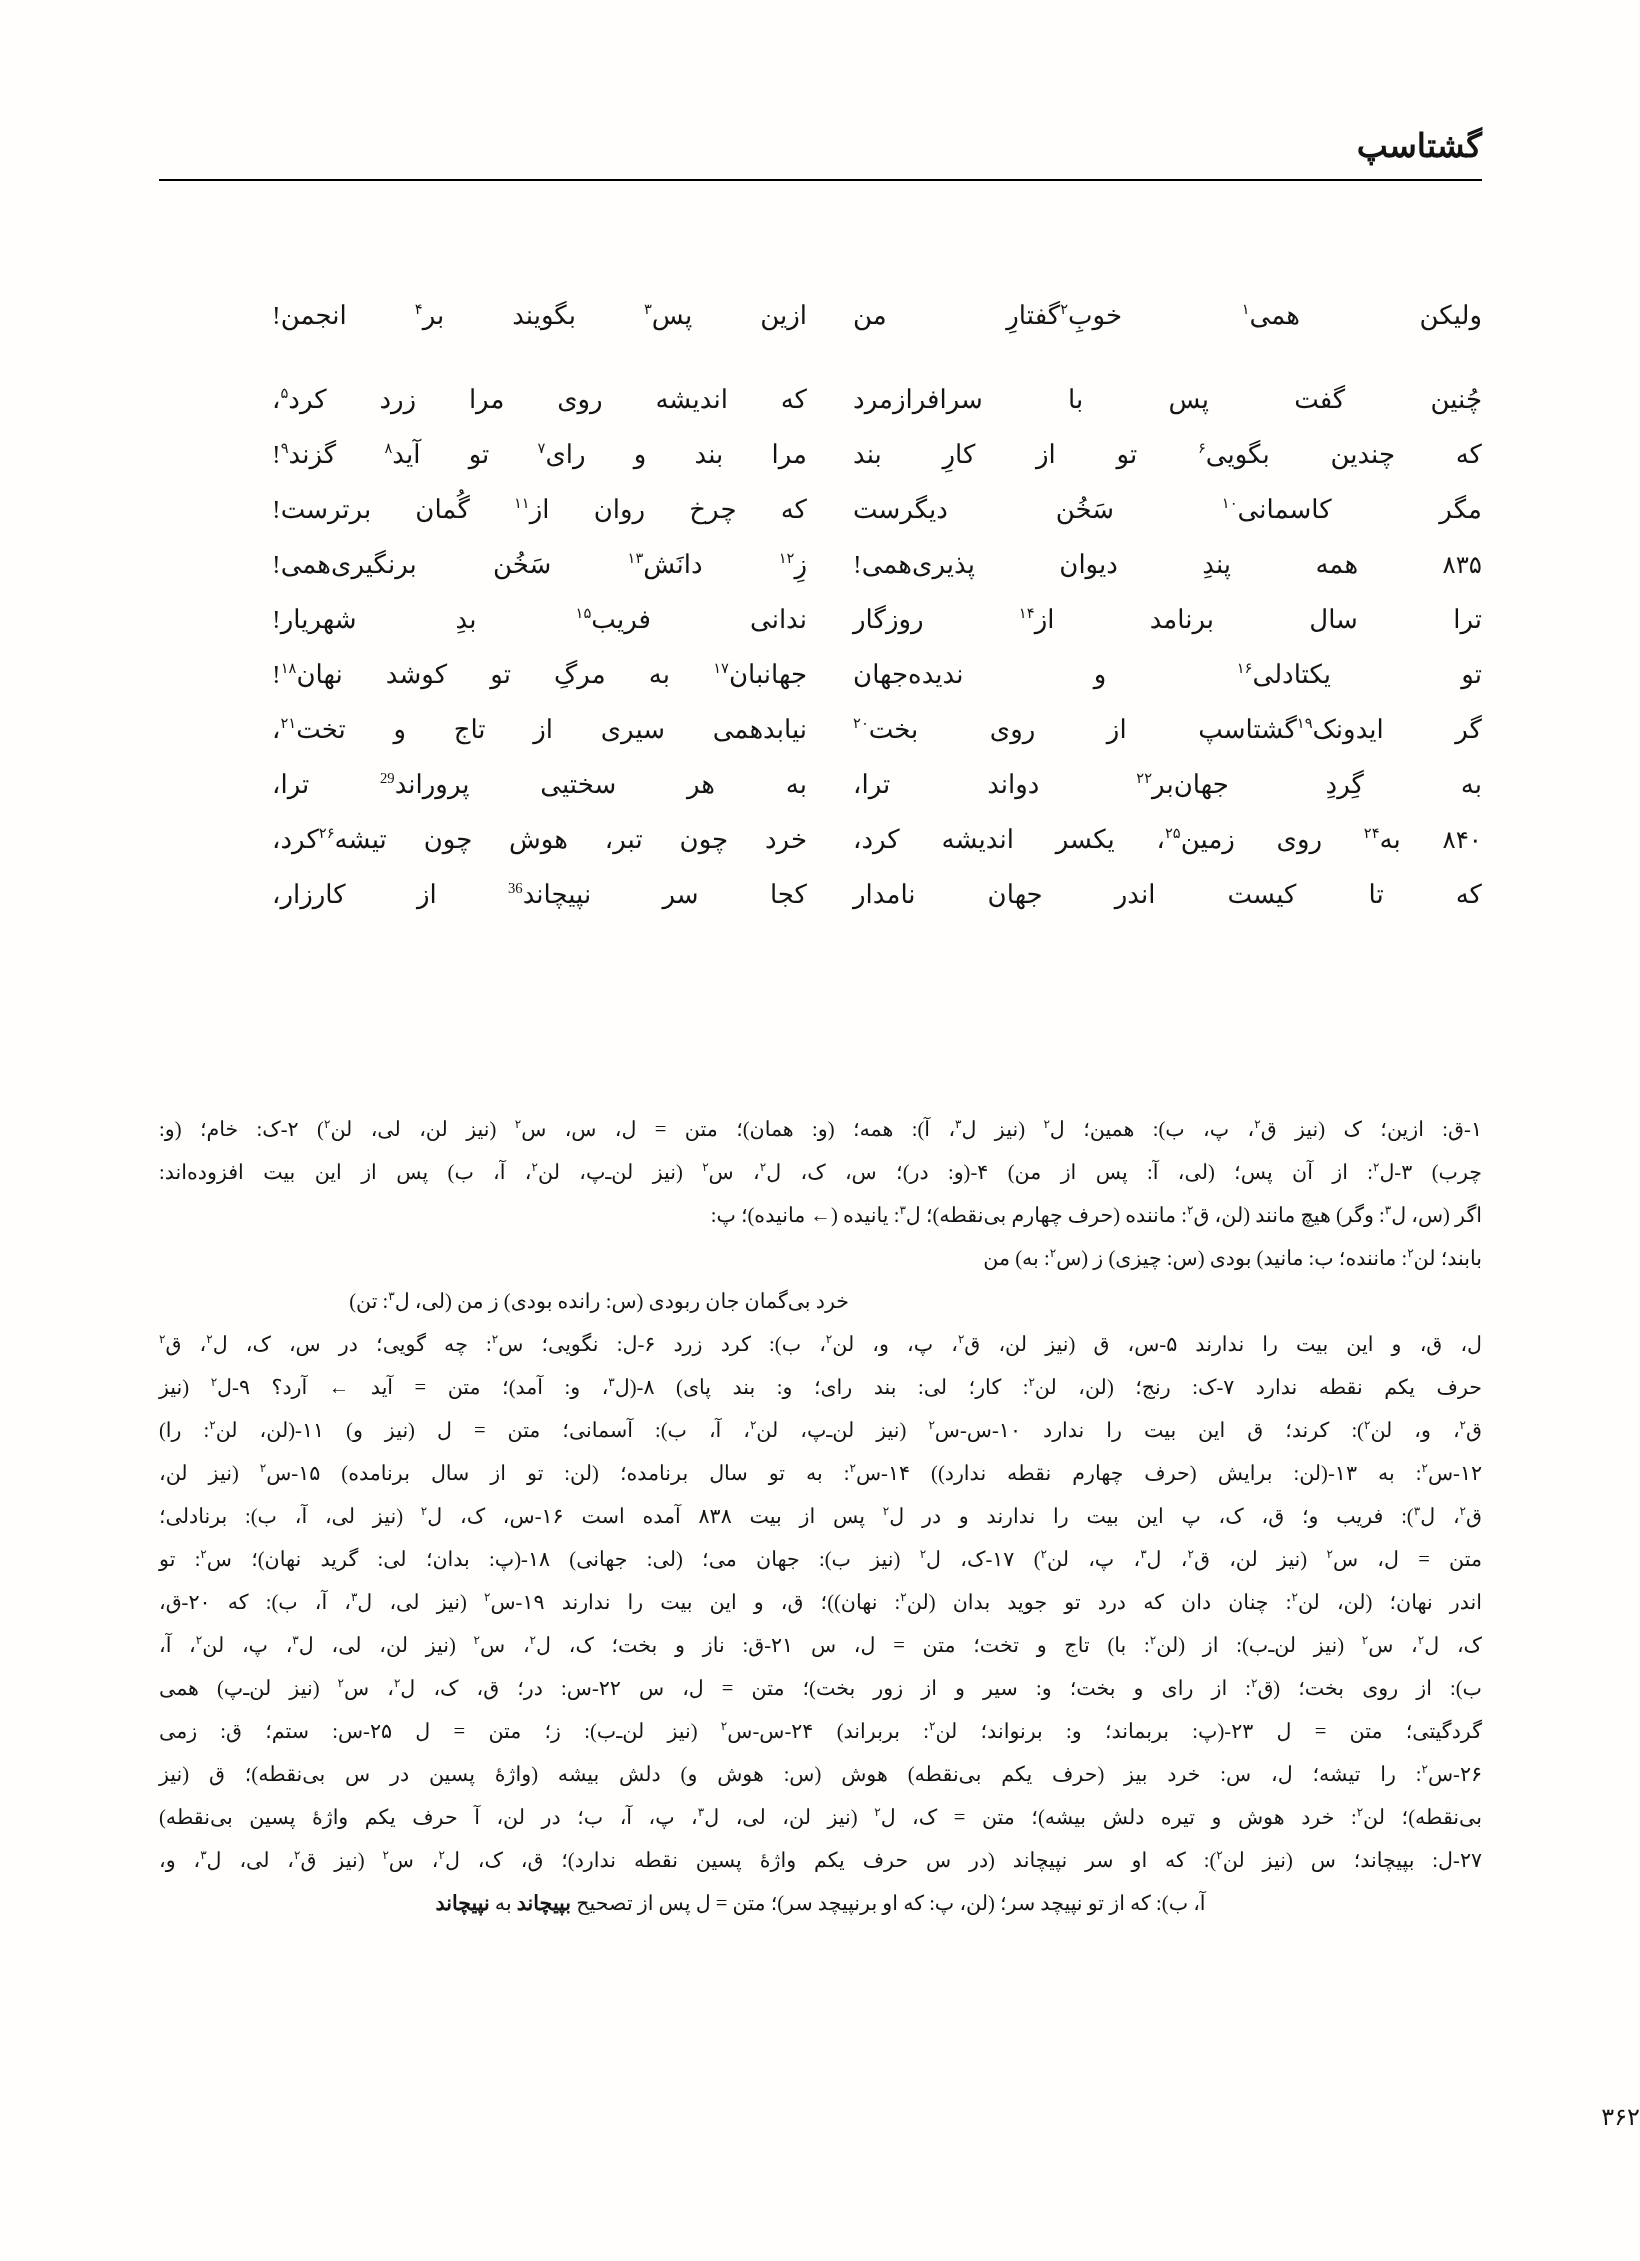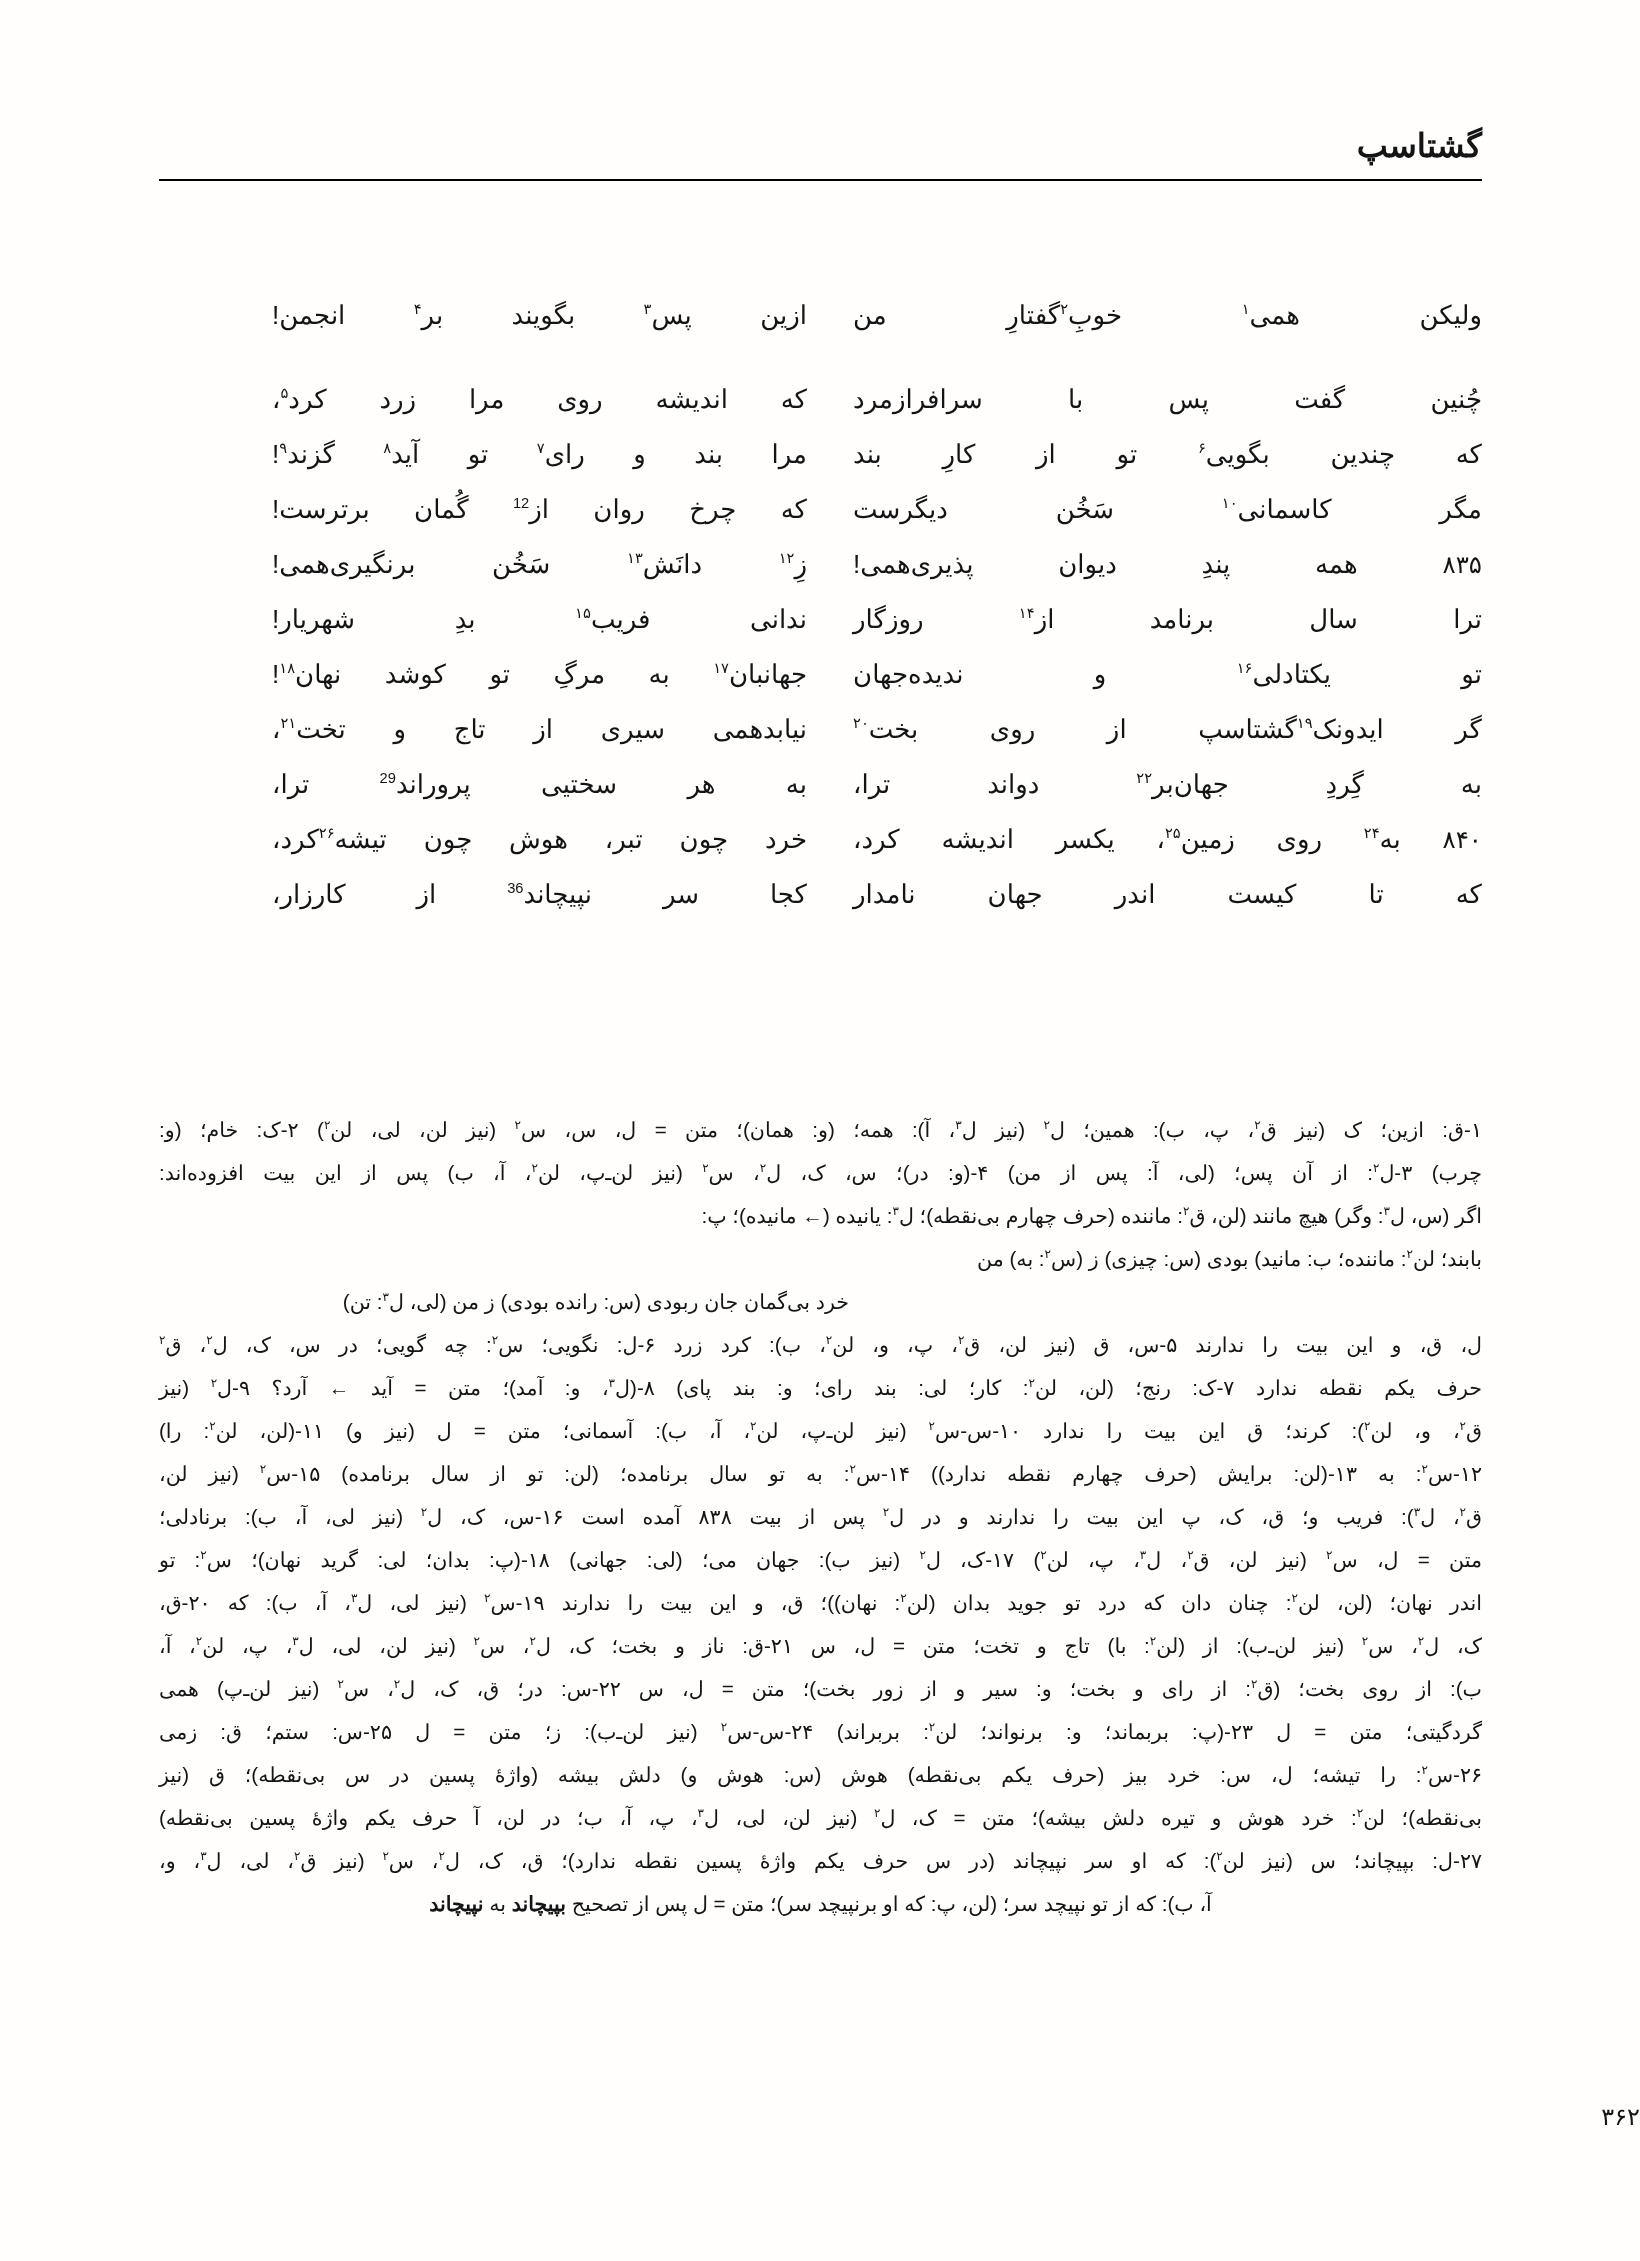--- a/index.html
+++ b/index.html
@@ -1,21 +1,21 @@
 <!DOCTYPE html>
 <html lang="fa" dir="rtl" style="font-size:11.2px"><head>
 <meta charset="utf-8">
 <style>
   html,body{margin:0;padding:0;background:#ffffff;}
   .page{
     position:relative;
     width:1640px;height:2261px;
     background:#fffefd;
     color:#141414;
-    font-family:Liberation Sans, sans-serif;
+    font-family:Liberation Serif, serif;
     direction:rtl;
     overflow:hidden;
   }
   .title{
     position:absolute;top:126px;right:158px;
     font-size:33px;font-weight:bold;letter-spacing:0.3px;
   }
   .rule{
     position:absolute;top:179px;right:158px;width:1323px;height:2.1px;
     background:#000;
@@ -120,21 +120,21 @@
         <div class="hemi a">
           <span class="w">مگر</span>
           <span class="w">کاسمانی<sup>۱۰</sup></span>
           <span class="w">سَخُن</span>
           <span class="w">دیگرست</span>
         </div>
         <div class="hemi b">
           <span class="w">که</span>
           <span class="w">چرخ</span>
           <span class="w">روان</span>
-          <span class="w">از<sup>12</sup></span>
+          <span class="w">از<sup>۱۱</sup></span>
           <span class="w">گُمان</span>
           <span class="w">برترست!</span>
         </div>
       </div>
       <div class="vrow">
         <div class="hemi a">
           <span class="vnum">۸۳۵</span>
           <span class="w">همه</span>
           <span class="w">پندِ</span>
           <span class="w">دیوان</span>

